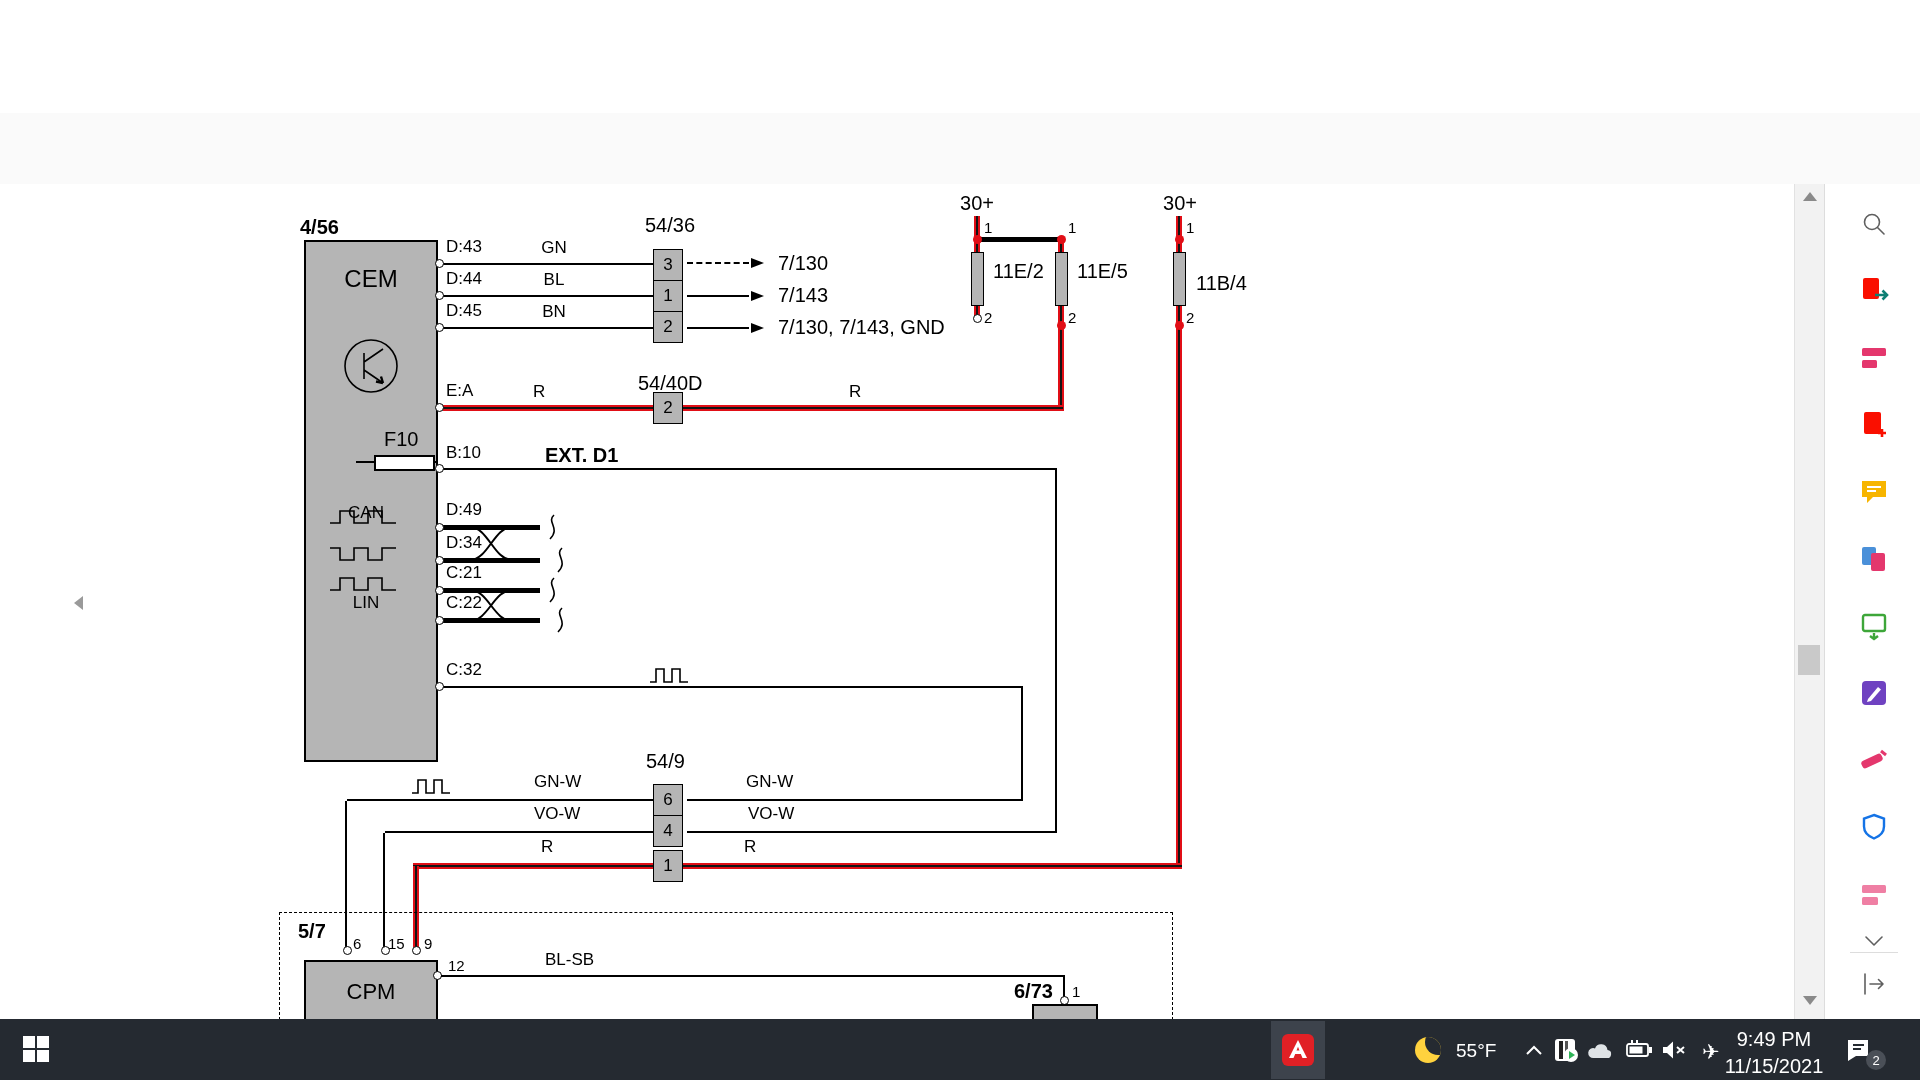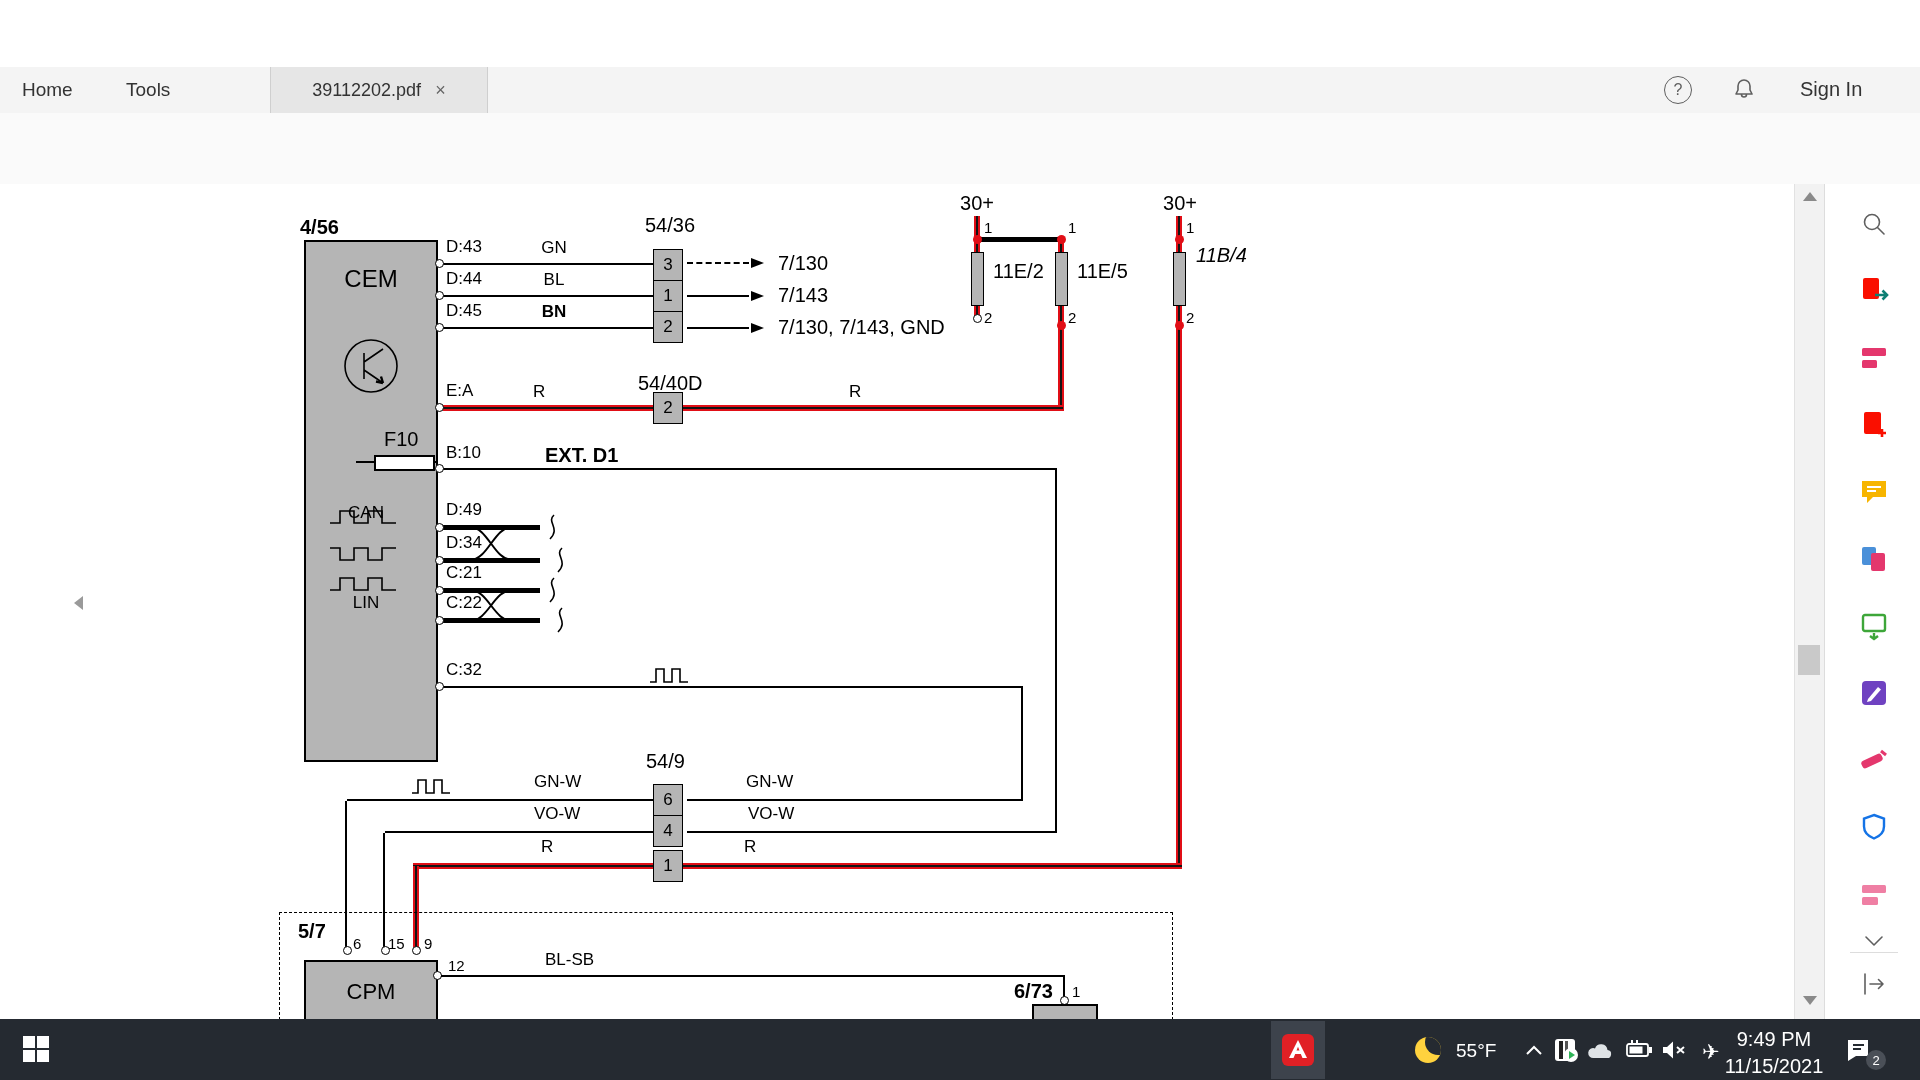--- a/index.html
+++ b/index.html
@@ -67,37 +67,20 @@
   .clock{position:absolute;left:1722px;top:1026px;width:104px;text-align:center;color:#fff;font-size:20px;line-height:1.35;}
   .badge{position:absolute;left:1866px;top:1050px;width:20px;height:20px;border-radius:50%;background:#4a4f57;color:#fff;font-size:13px;display:flex;align-items:center;justify-content:center;}
 </style>
 </head>
 <body>
 
 <div class="screen">
 
 
 
-  <div class="tabbar">
-    <div class="tabbtn" style="left:22px;">Home</div>
-    <div class="tabbtn" style="left:126px;">Tools</div>
-    <div class="doctab">
-      <span>39112202.pdf</span>
-      <span class="tab-close">×</span>
-    </div>
-    <div class="abs" style="left:1664px;top:9px;">
-      <span style="display:flex;align-items:center;justify-content:center;width:26px;height:26px;border:1.7px solid #5f5f5f;border-radius:50%;font-size:16px;color:#5f5f5f;">?</span>
-    </div>
-    <div class="abs" style="left:1730px;top:9px;">
-      <svg class="ti" width="28" height="28">
-        <path d="M14,4 a6,6 0 0 1 6,6 v4 l2,4 h-16 l2,-4 v-4 a6,6 0 0 1 6,-6 M11.5,18.5 a2.5,2.5 0 0 0 5,0"></path>
-        </svg>
-    </div>
-    <div class="signin">Sign In</div>
-  </div>
 
   <div class="toolbar">
     <div class="tbi" style="left:23px;">
       <svg class="ti" width="28" height="28">
           <path d="M5,4 h15 l4,4 v16 h-19 z M9,4 v6 h9 v-6 M9,24 v-8 h11 v8"></path>
         </svg></div>
     <div class="tbi" style="left:89px;">
       <svg class="ti" width="28" height="28">
           <path d="M14,3.5 l3.1,6.8 7.2,.7 -5.4,4.9 1.6,7.1 -6.5,-3.8 -6.5,3.8 1.6,-7.1 -5.4,-4.9 7.2,-.7 z"></path>
         </svg></div>
@@ -249,21 +232,21 @@
   <div class="lbl" style="left:446px;top:534px;">D:34</div>
   <div class="lbl" style="left:446px;top:564px;">C:21</div>
   <div class="lbl" style="left:446px;top:594px;">C:22</div>
   <div class="lbl" style="left:446px;top:661px;">C:32</div>
 
   <div class="hw" style="left:443px;top:263px;width:210px;"></div>
   <div class="hw" style="left:443px;top:295px;width:210px;"></div>
   <div class="hw" style="left:443px;top:327px;width:210px;"></div>
   <div class="lbl ctr" style="left:534px;top:239px;width:40px;">GN</div>
   <div class="lbl ctr" style="left:534px;top:271px;width:40px;">BL</div>
-  <div class="lbl ctr" style="left:534px;top:303px;width:40px;font-weight:bold;">BN</div>
+  <div class="lbl ctr" style="left:534px;top:303px;width:40px;">BN</div>
 
   <div class="lbl lg" style="left:645px;top:214px;">54/36</div>
   <div class="ccell" style="left:653px;top:249px;">3</div>
   <div class="ccell" style="left:653px;top:280px;">1</div>
   <div class="ccell" style="left:653px;top:311px;">2</div>
   <div class="hwd" style="left:687px;top:262px;width:62px;"></div>
   <div class="hw" style="left:687px;top:295px;width:62px;"></div>
   <div class="hw" style="left:687px;top:327px;width:62px;"></div>
   <div class="arrowr" style="left:751px;top:258px;"></div>
   <div class="arrowr" style="left:751px;top:291px;"></div>
@@ -282,21 +265,21 @@
   <div class="lbl sm" style="left:1068px;top:220px;">1</div>
   <div class="lbl sm" style="left:1186px;top:220px;">1</div>
   <div class="dot" style="left:973px;top:235px;"></div>
   <div class="dot" style="left:1057px;top:235px;"></div>
   <div class="dot" style="left:1175px;top:235px;"></div>
   <div class="fuse" style="left:971px;top:252px;"></div>
   <div class="fuse" style="left:1055px;top:252px;"></div>
   <div class="fuse" style="left:1173px;top:252px;"></div>
   <div class="lbl lg" style="left:993px;top:260px;">11E/2</div>
   <div class="lbl lg" style="left:1077px;top:260px;">11E/5</div>
-  <div class="lbl lg" style="left:1196px;top:244px;font-style:italic;">11B/4</div>
+  <div class="lbl lg" style="left:1196px;top:272px;">11B/4</div>
   <div class="pin" style="left:973px;top:314px;"></div>
   <div class="dot" style="left:1057px;top:321px;"></div>
   <div class="dot" style="left:1175px;top:321px;"></div>
   <div class="lbl sm" style="left:984px;top:310px;">2</div>
   <div class="lbl sm" style="left:1068px;top:310px;">2</div>
   <div class="lbl sm" style="left:1186px;top:310px;">2</div>
 
   <div class="hwr" style="left:443px;top:405px;width:620px;"></div>
   <div class="lbl" style="left:533px;top:383px;">R</div>
   <div class="lbl" style="left:849px;top:383px;">R</div>

